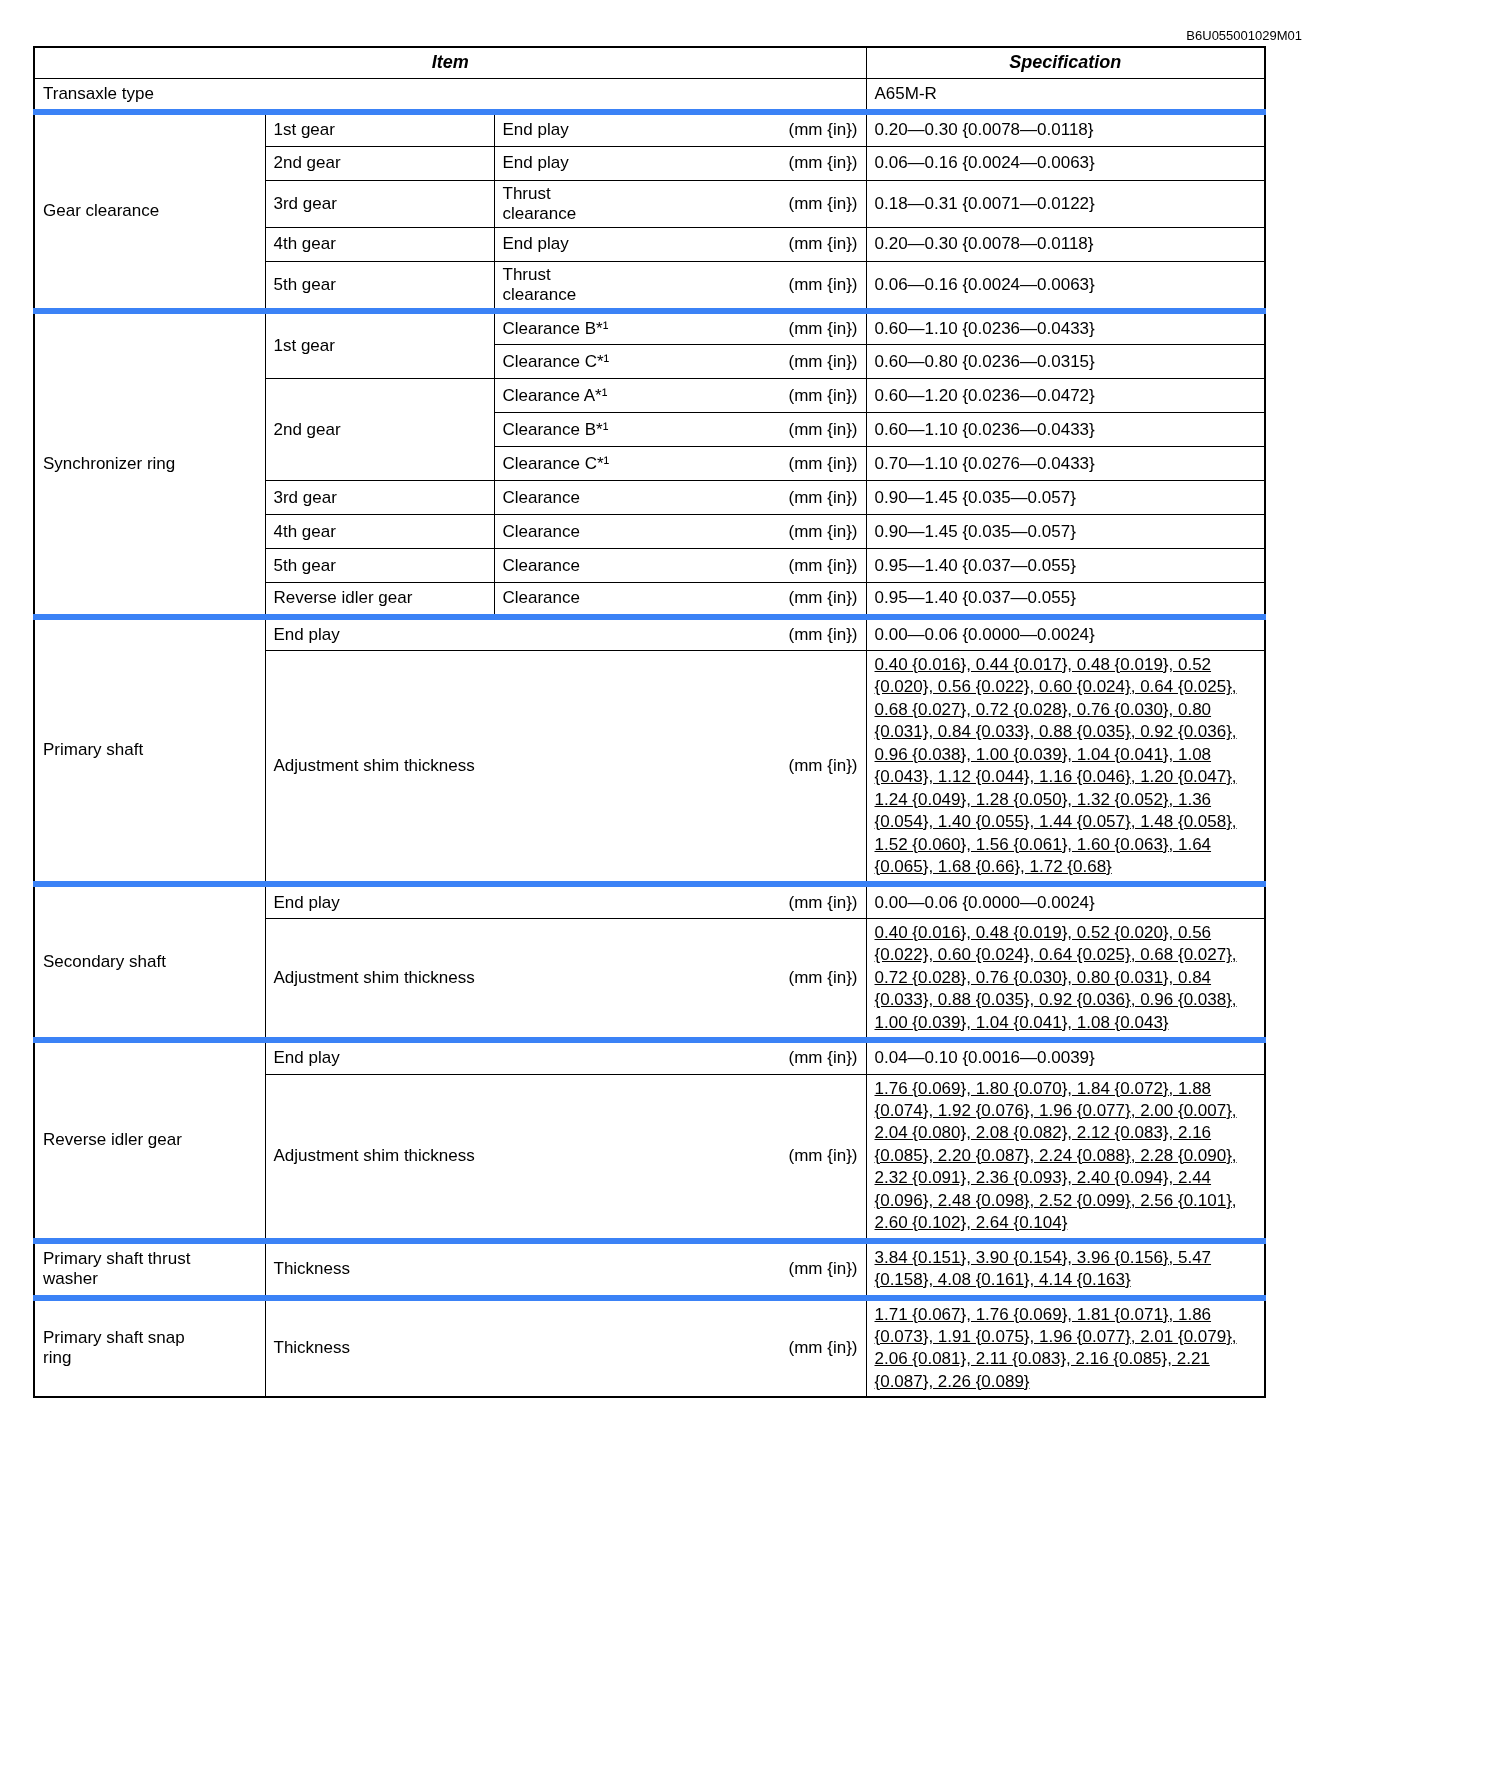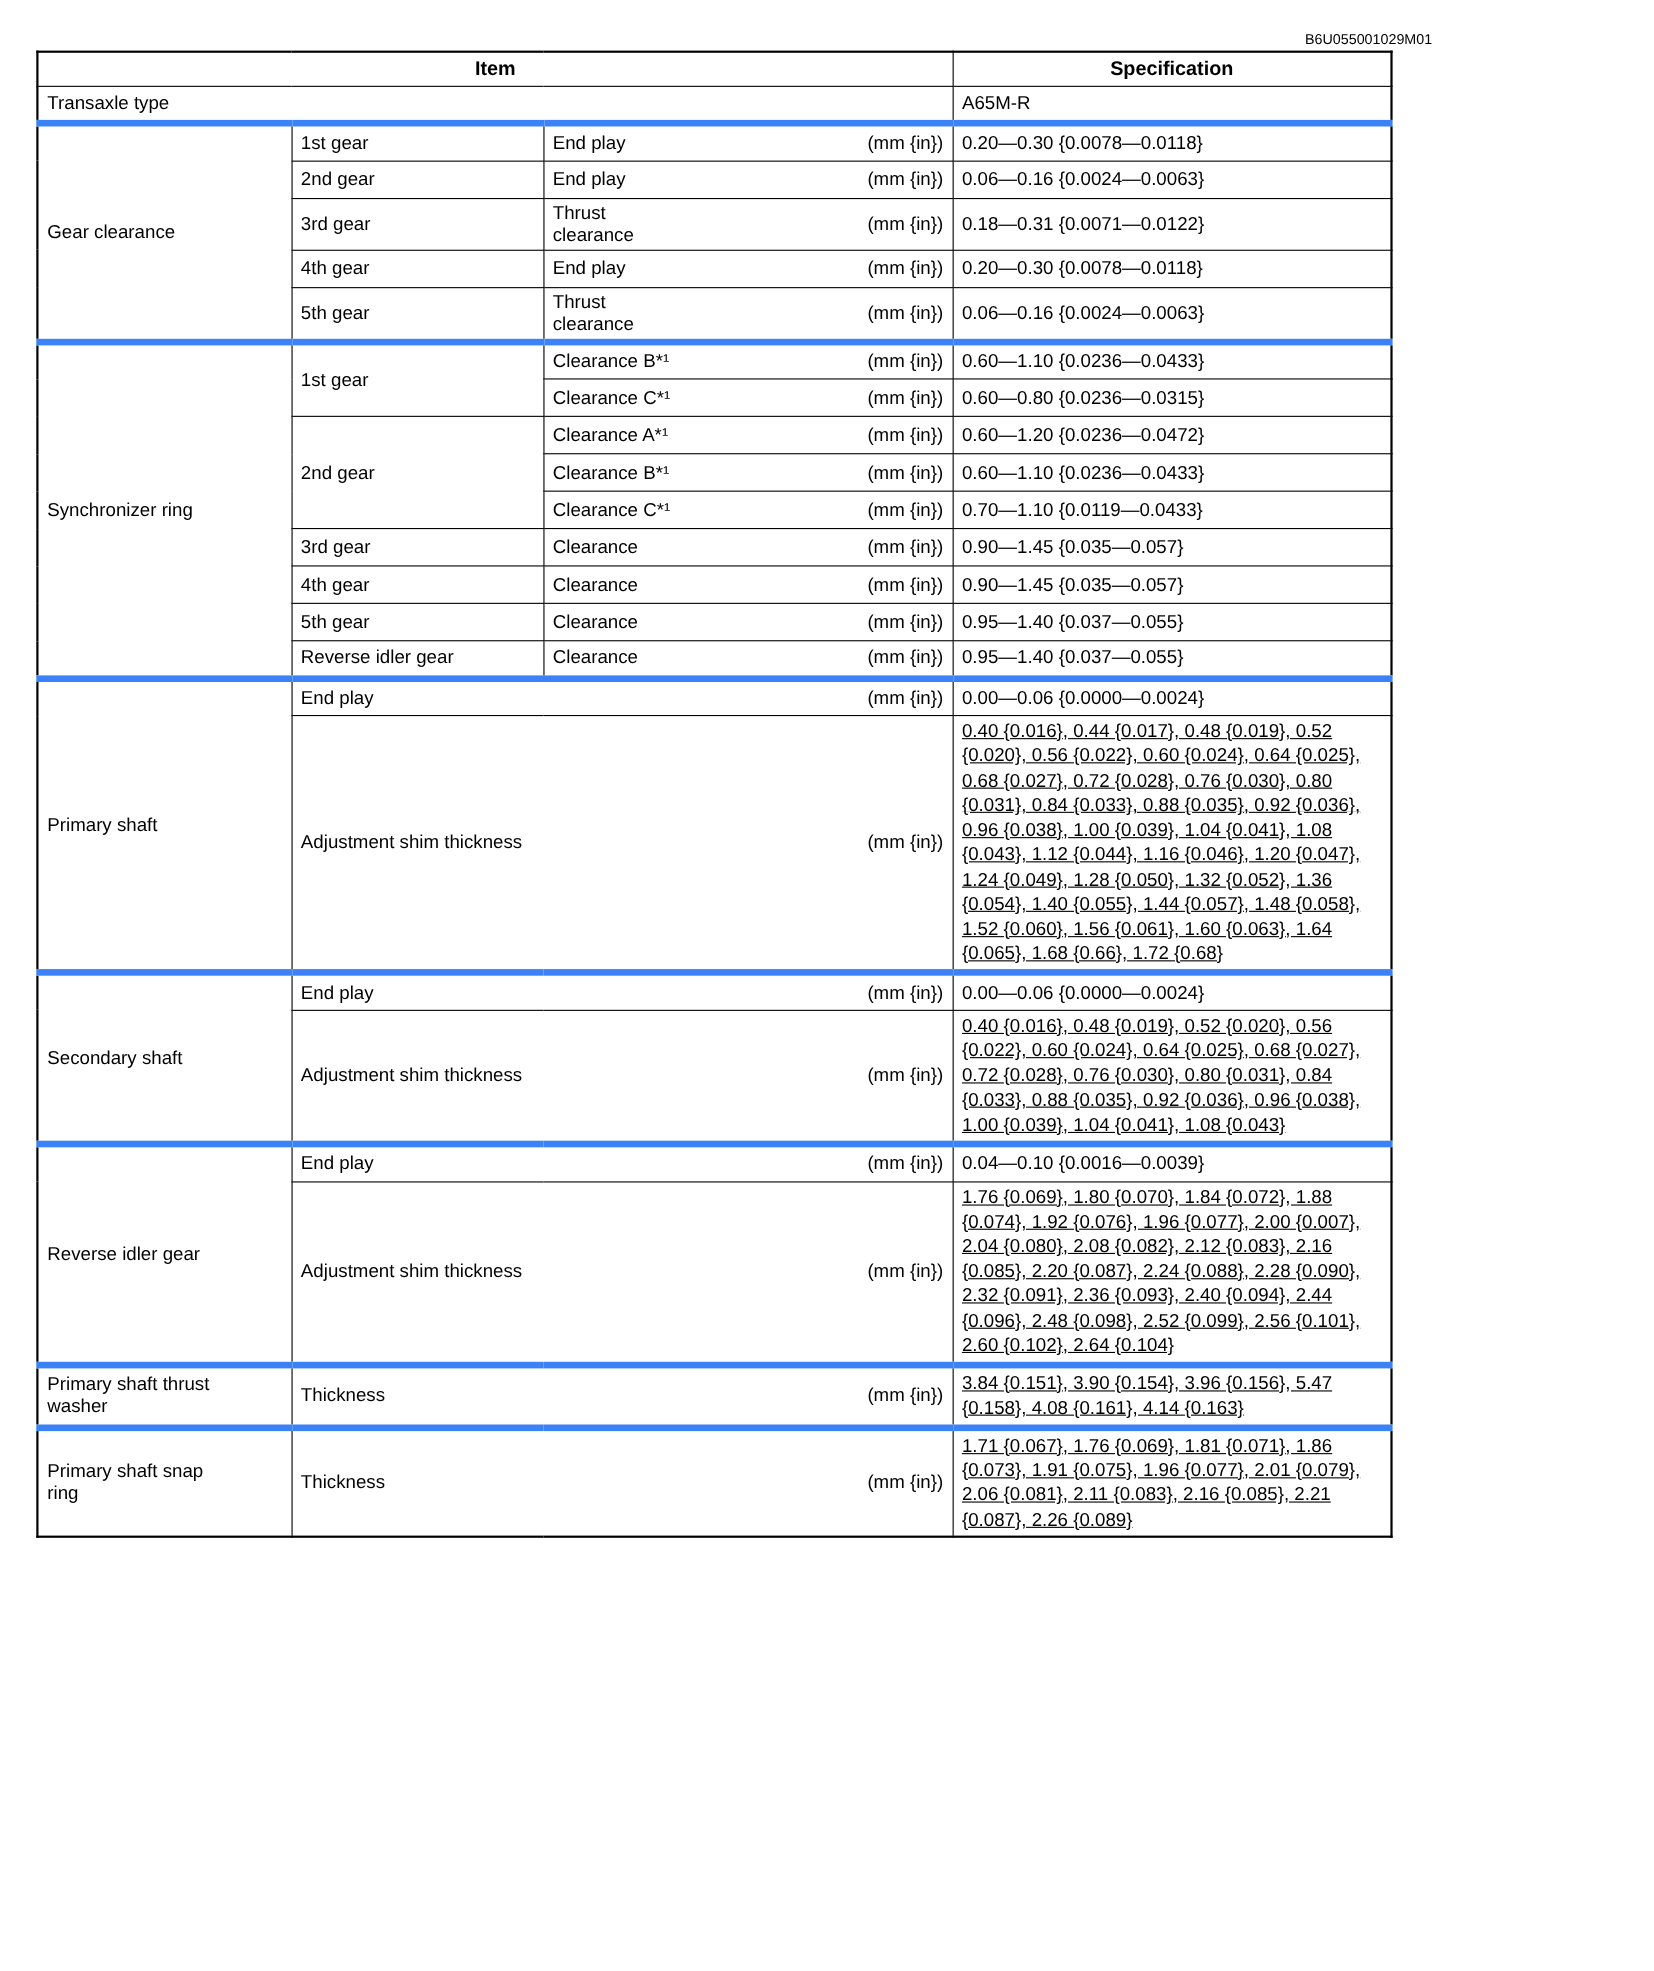--- a/index.html
+++ b/index.html
@@ -37,20 +37,21 @@
     padding: 3px 8px;
     text-align: left;
   }
   table.tech tr { height: 34px; }
   table.tech tr.hdr { height: 31px; }
   table.tech th {
     font-size: 18px;
     font-weight: bold;
     text-align: center;
     padding: 3px 8px;
+    font-style: italic;
   }
   tr.sec > td { border-top: 6px solid #3b82f6; }
   td.seclabel { white-space: pre-line; }
   td.spec { text-align: center; }
   td.speclist {
     text-align: center;
     line-height: 1.32;
     padding: 3px 7px;
     text-decoration: underline;
   }
@@ -188,21 +189,21 @@
           </td>
           <td class="spec">0.60—1.10 {0.0236—0.0433}</td>
         </tr>
         <tr>
           <td>
             <div class="mrow">
                 <span class="mname">Clearance C*¹</span>
                 <span class="munit">(mm {in})</span>
               </div>
           </td>
-          <td class="spec">0.70—1.10 {0.0119—0.0433}</td>
+          <td class="spec">0.70—1.10 {0.0276—0.0433}</td>
         </tr>
         <tr>
           <td>3rd gear</td>
           <td>
             <div class="mrow">
                 <span class="mname">Clearance</span>
                 <span class="munit">(mm {in})</span>
               </div>
           </td>
           <td class="spec">0.90—1.45 {0.035—0.057}</td>

